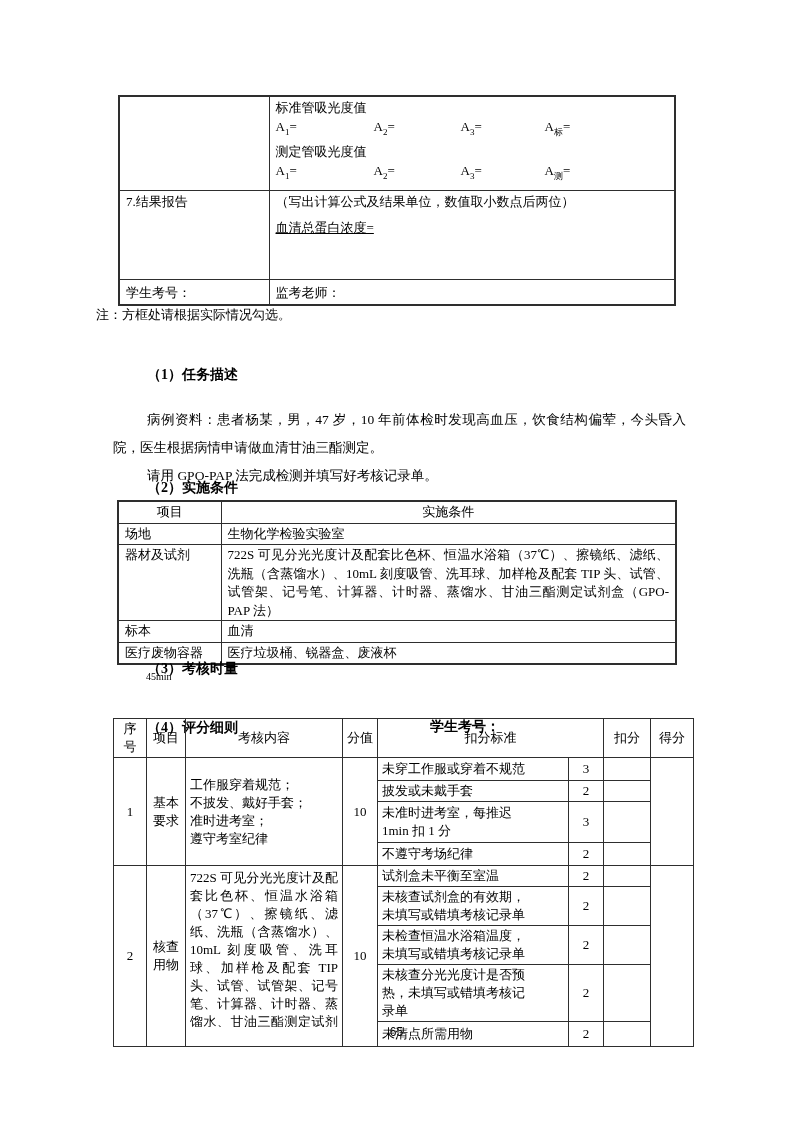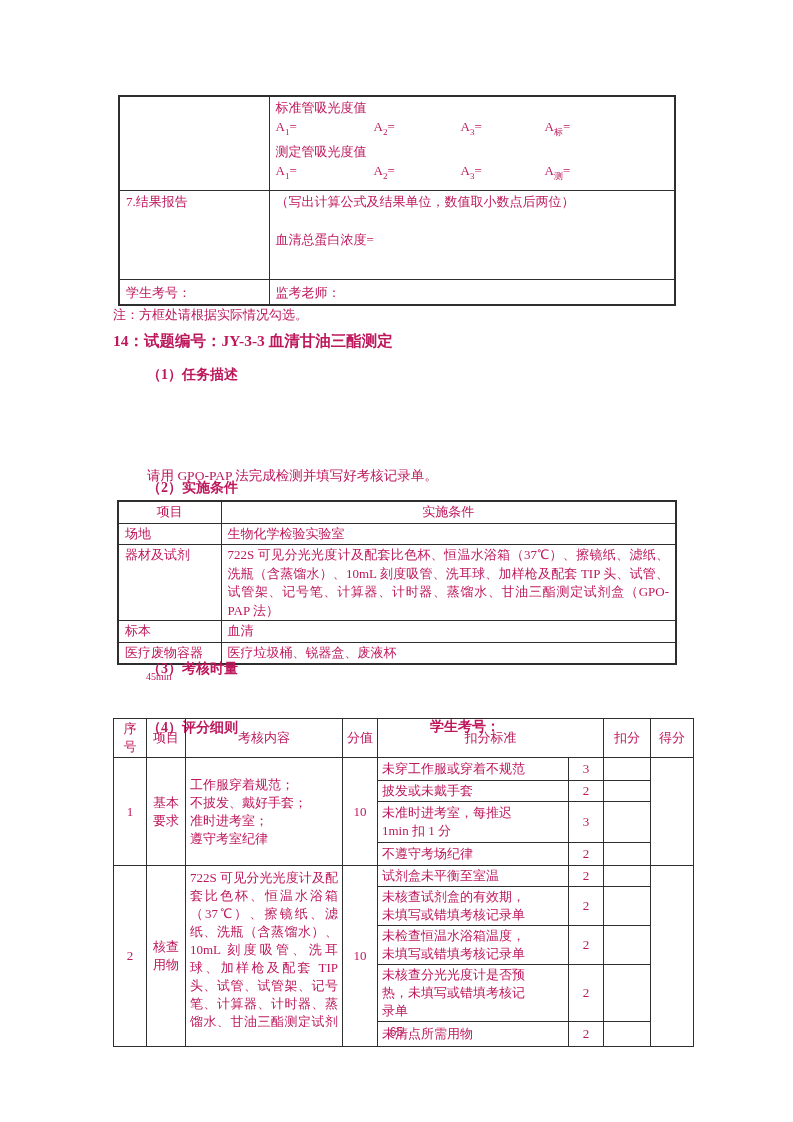--- a/index.html
+++ b/index.html
@@ -1,39 +1,39 @@
 <!DOCTYPE html>
 <html><head>
 <meta charset="utf-8">
 <style>
   html,body{margin:0;padding:0;background:#888;}
   .page{
     position:relative;
     width:793px;height:1122px;
     background:#ffffff;
     font-family:"Liberation Serif", serif;
-    color:#be185d;
+    color:#000000;
     overflow:hidden;
   }
   table{border-collapse:collapse;table-layout:fixed;}
   td{border:1px solid #2e2e2e;padding:1px 6px;font-size:13px;line-height:19px;vertical-align:middle;overflow:hidden;}
   .pre{white-space:pre-line;}
   .just{text-align:justify;}
   
   .t1{position:absolute;left:118px;top:95px;width:558px;border:2px solid #2e2e2e;}
   .t1 .c1{width:150px;}
   .t1 .rowA td{height:91px;vertical-align:top;}
   .t1 .rowB td{height:86px;vertical-align:top;}
   .t1 .rowC td{height:22px;}
   .agrid{display:grid;grid-template-columns:98px 87px 84px 1fr;}
   .agrid span{font-size:13px;}
   sub{font-size:9px;}
-  .gapline{margin-top:19px;}
-  
-  .note{position:absolute;left:113px;top:306px;font-size:13px;text-align:right;}
+  .gapline{margin-top:7px;text-decoration:underline;}
+  
+  .note{position:absolute;left:96px;top:306px;font-size:13px;text-align:right;}
   .h14{position:absolute;left:113px;top:331px;font-size:15.5px;font-weight:700;}
   .sh{position:absolute;font-size:14px;font-weight:700;}
   .s1h{left:147px;top:366px;}
   .para{position:absolute;left:113px;width:573px;font-size:13.5px;line-height:28px;text-indent:34px;text-align:justify;}
   .p1{top:392px;}
   .p2{top:448px;}
   .s2h{left:147px;top:479px;}
   .s3h{left:147px;top:660px;}
   .dur{position:absolute;left:146px;top:671px;font-size:10px;}
   .s4line{position:absolute;left:147px;top:718px;width:540px;}
@@ -96,23 +96,23 @@
     </tr>
     <tr class="rowC">
       <td>学生考号：</td>
       <td>监考老师：</td>
     </tr>
   </tbody>
     </table>
 
   <div class="note">注：方框处请根据实际情况勾选。</div>
 
-  <div class="h14">14：试题编号：JY-3-3 血清甘油三酯测定</div>
 
   <div class="sh s1h">（1）任务描述</div>
+  <p class="para p1">病例资料：患者杨某，男，47 岁，10 年前体检时发现高血压，饮食结构偏荤，今头昏入院，医生根据病情申请做血清甘油三酯测定。</p>
   <p class="para p2">请用 GPO-PAP 法完成检测并填写好考核记录单。</p>
 
   <div class="sh s2h">（2）实施条件</div>
 
   <table class="t2">
     <colgroup>
         <col class="c1">
         <col>
       </colgroup>
     <tbody>

